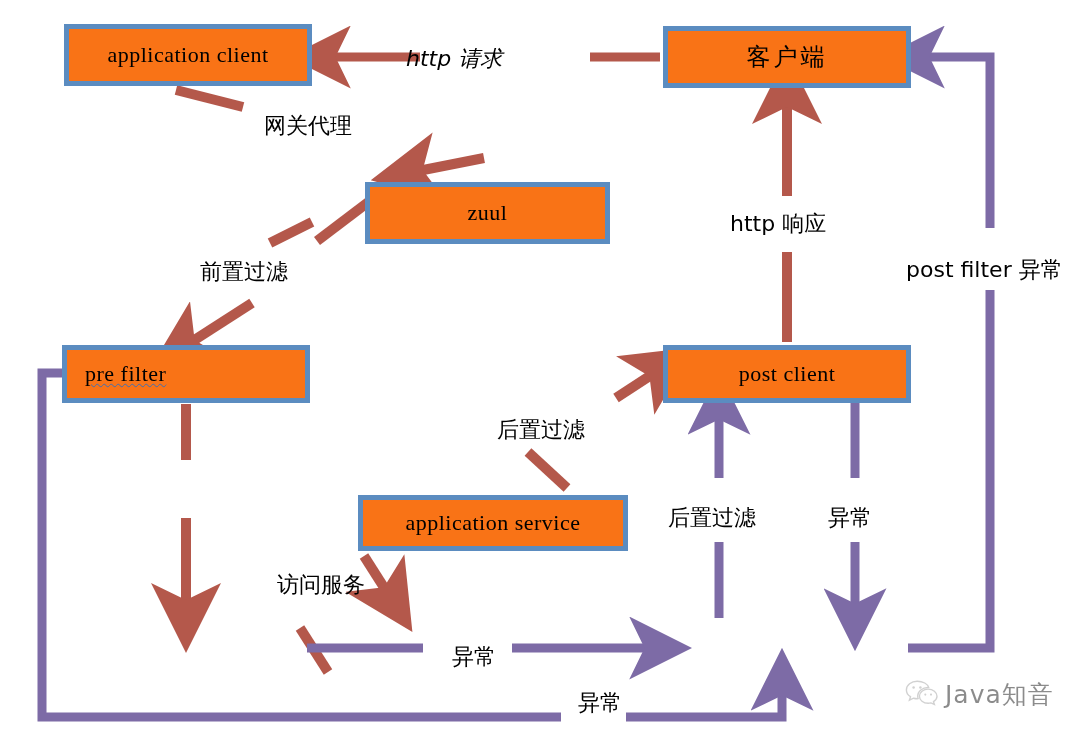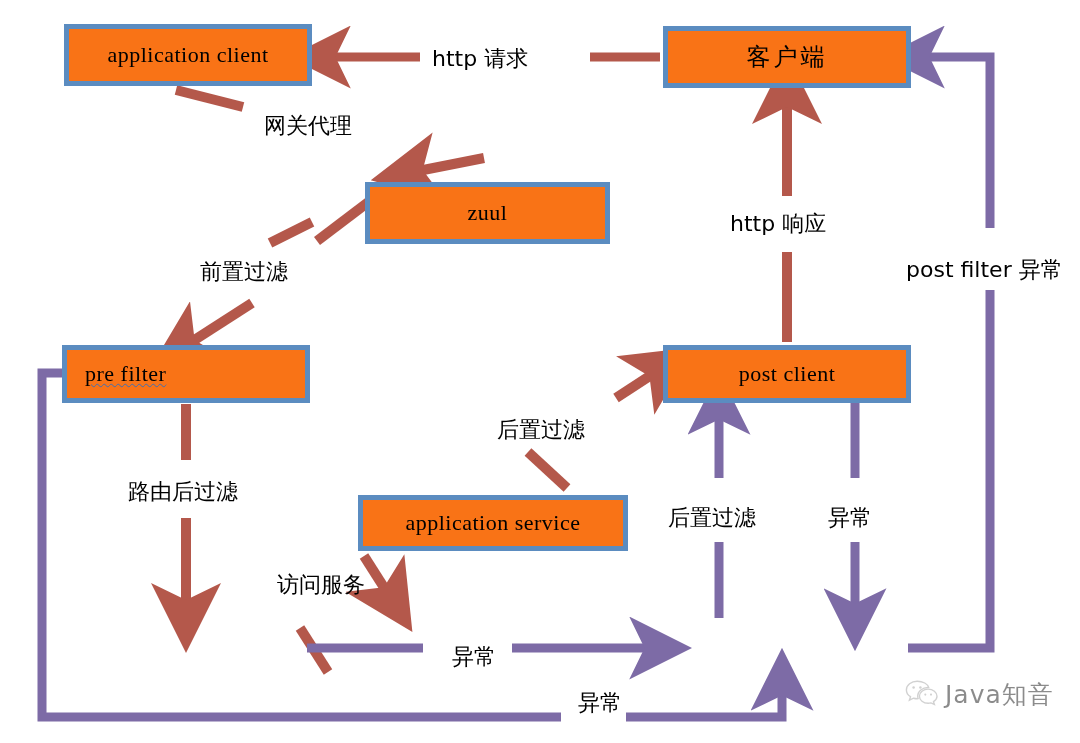--- a/index.html
+++ b/index.html
@@ -176,31 +176,30 @@
   <div class="node" style="left:663px; top:345px; width:248px; height:58px;">
     <span class="node-label">post client</span>
   </div>
 
   <div class="node" style="left:358px; top:495px; width:270px; height:56px;">
     <span class="node-label">application service</span>
   </div>
 
 
 
-  <div class="edge-label" style="left:432px; top:44px;">http 请求</div>
+  <div class="edge-label" style="left:406px; top:44px;font-style:italic;">http 请求</div>
 
   <div class="edge-label" style="left:264px; top:111px;text-align:right;">网关代理</div>
 
   <div class="edge-label" style="left:200px; top:257px;">前置过滤</div>
 
   <div class="edge-label" style="left:730px; top:209px;">http 响应</div>
 
   <div class="edge-label" style="left:906px; top:255px;">post filter 异常</div>
 
-  <div class="edge-label" style="left:128px; top:477px;">路由后过滤</div>
 
   <div class="edge-label" style="left:497px; top:415px;">后置过滤</div>
 
   <div class="edge-label" style="left:668px; top:503px;">后置过滤</div>
 
   <div class="edge-label" style="left:828px; top:503px;">异常</div>
 
   <div class="edge-label" style="left:277px; top:570px;">访问服务</div>
 
   <div class="edge-label" style="left:452px; top:642px;">异常</div>

